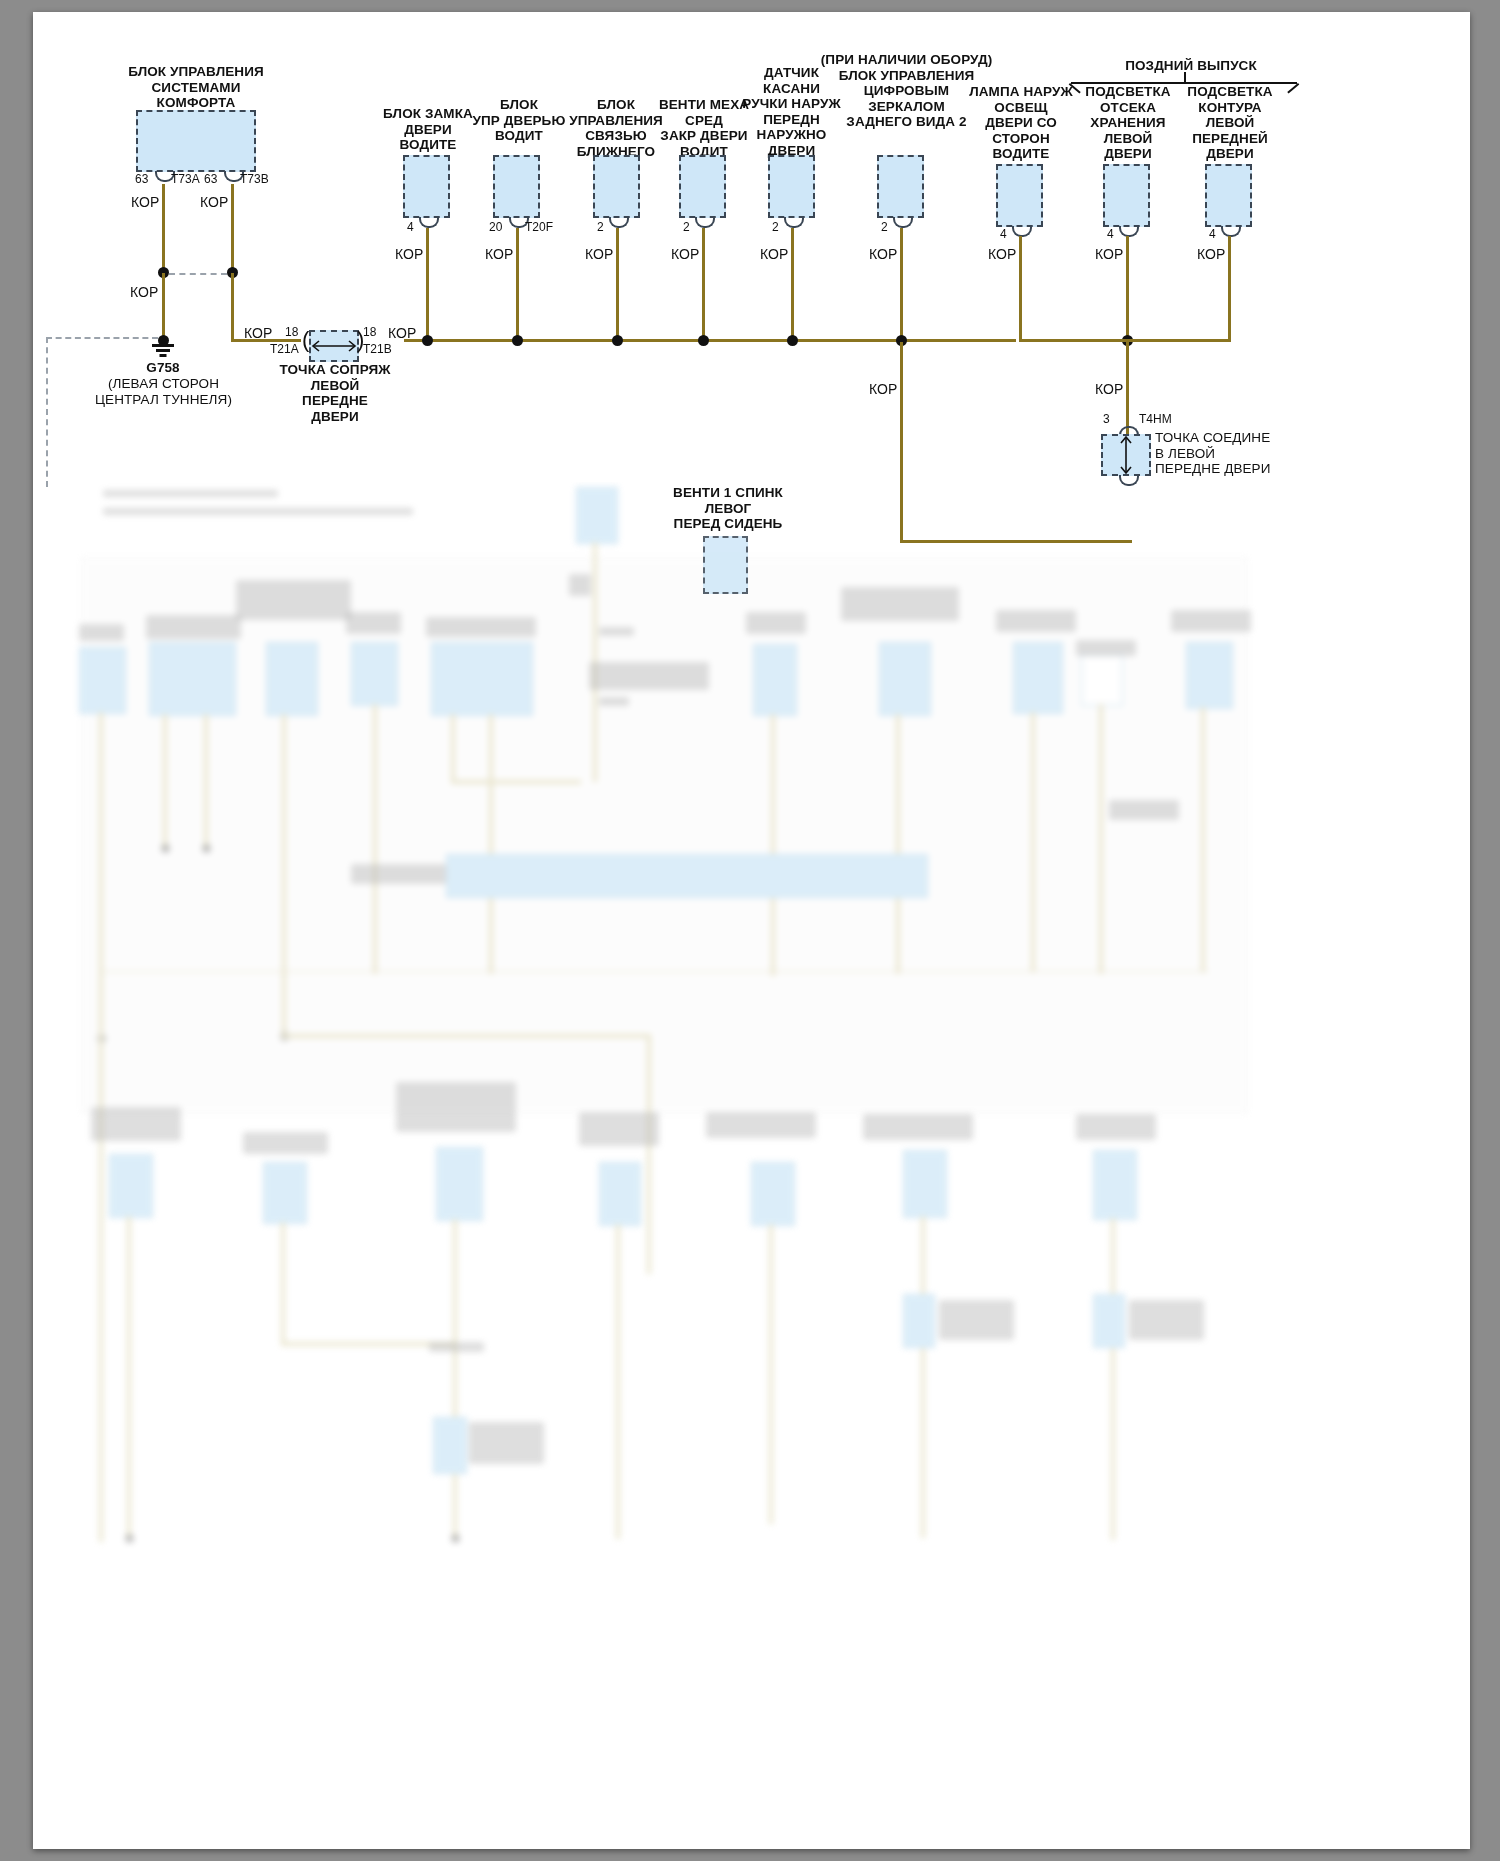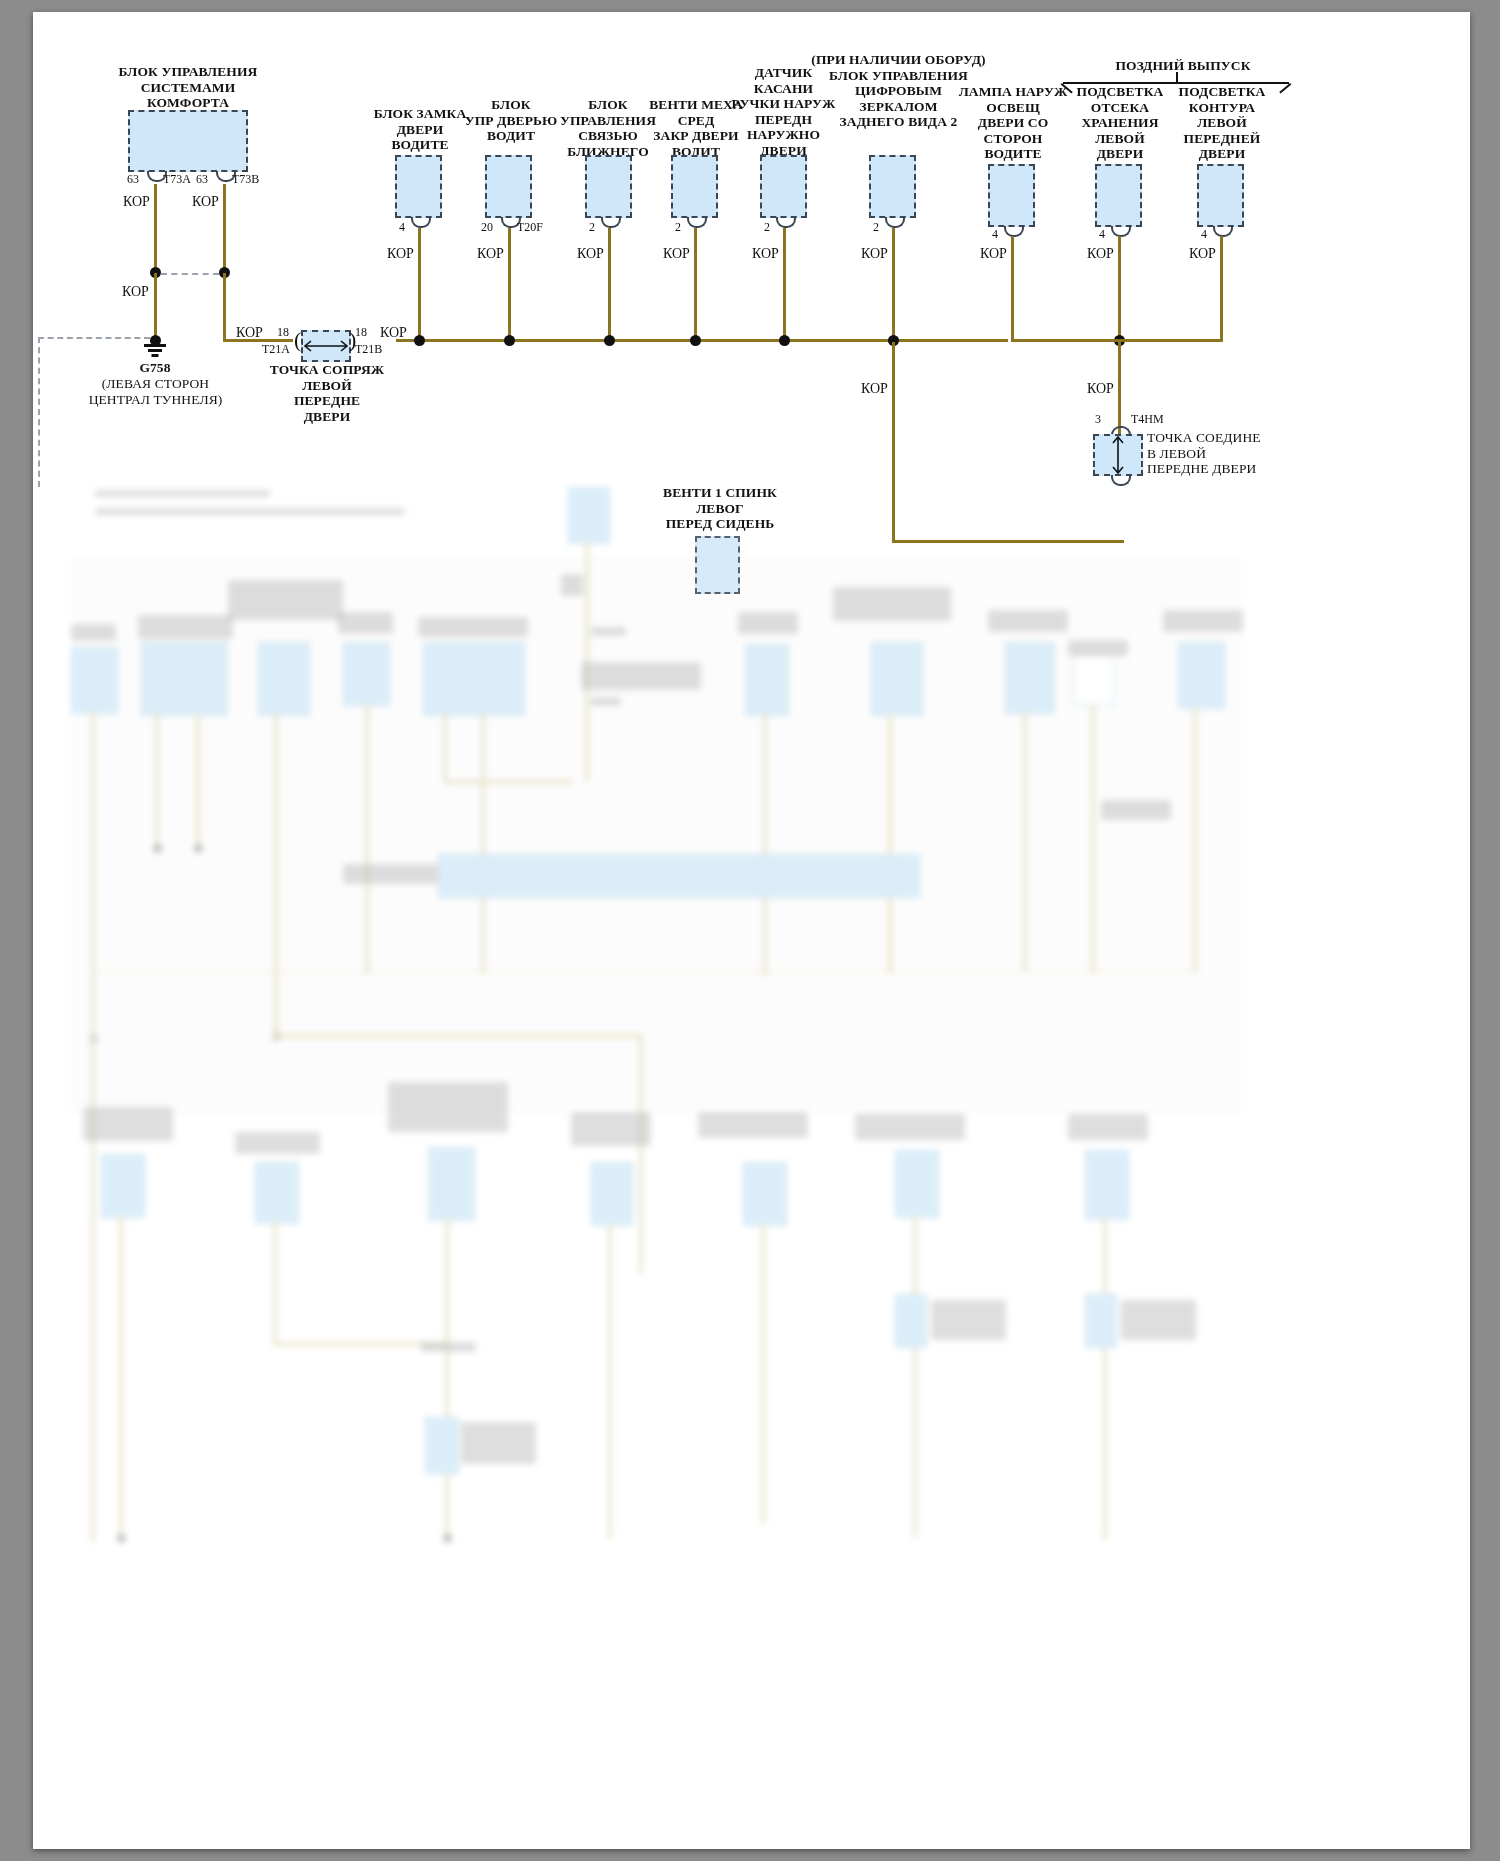--- a/index.html
+++ b/index.html
@@ -1,20 +1,20 @@
 <!DOCTYPE html>
 <html><head>
 <meta charset="utf-8">
 <style>
   html,body{margin:0;padding:0;background:#8c8c8c;}
   body{font-family:"Liberation Sans",sans-serif;}
   .page{position:relative;width:1500px;height:1861px;background:#8c8c8c;overflow:hidden;}
   .sheet{position:absolute;left:33px;top:12px;width:1437px;height:1837px;background:#ffffff;
          box-shadow:0 2px 6px rgba(0,0,0,.45);}
-  .diagram{position:absolute;left:0;top:0;width:1437px;height:1837px;font-family:Liberation Serif, serif;}
+  .diagram{position:absolute;left:8px;top:0;width:1437px;height:1837px;}
 
   
   .blk{position:absolute;background:#cfe7f8;border:2px dashed #3a4654;box-sizing:border-box;}
   .lbl{position:absolute;text-align:center;color:#111;font-size:13.5px;line-height:15.5px;
        font-weight:700;letter-spacing:.1px;white-space:pre-line;}
   .lbl.reg{font-weight:400;}
   .wire{position:absolute;background:#8a7420;}
   .wv{width:3px;}
   .wh{height:3px;}
   .dash-h{position:absolute;height:0;border-top:2px dashed #9aa2ab;}

